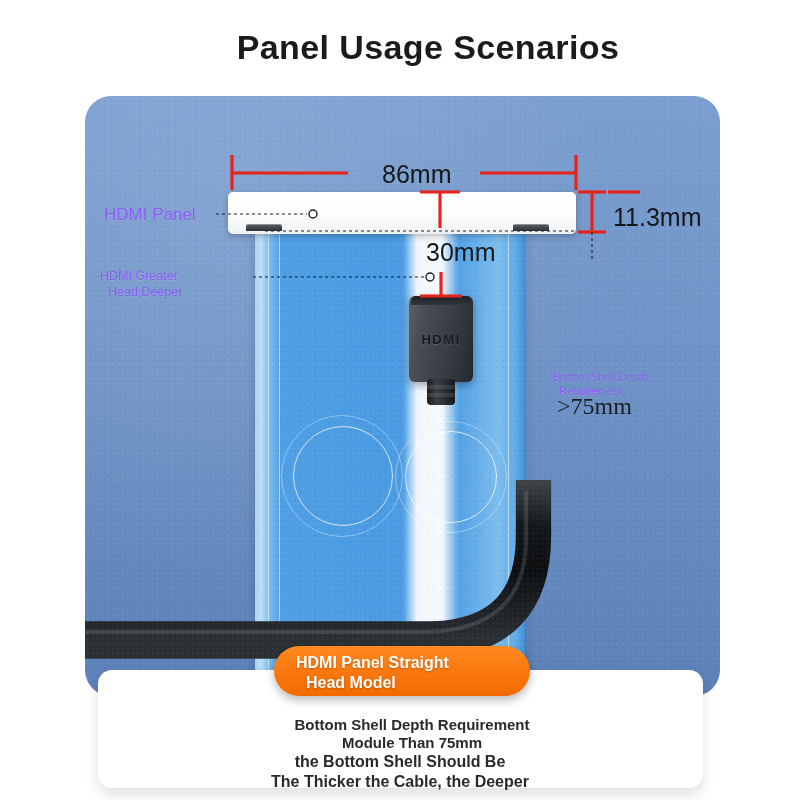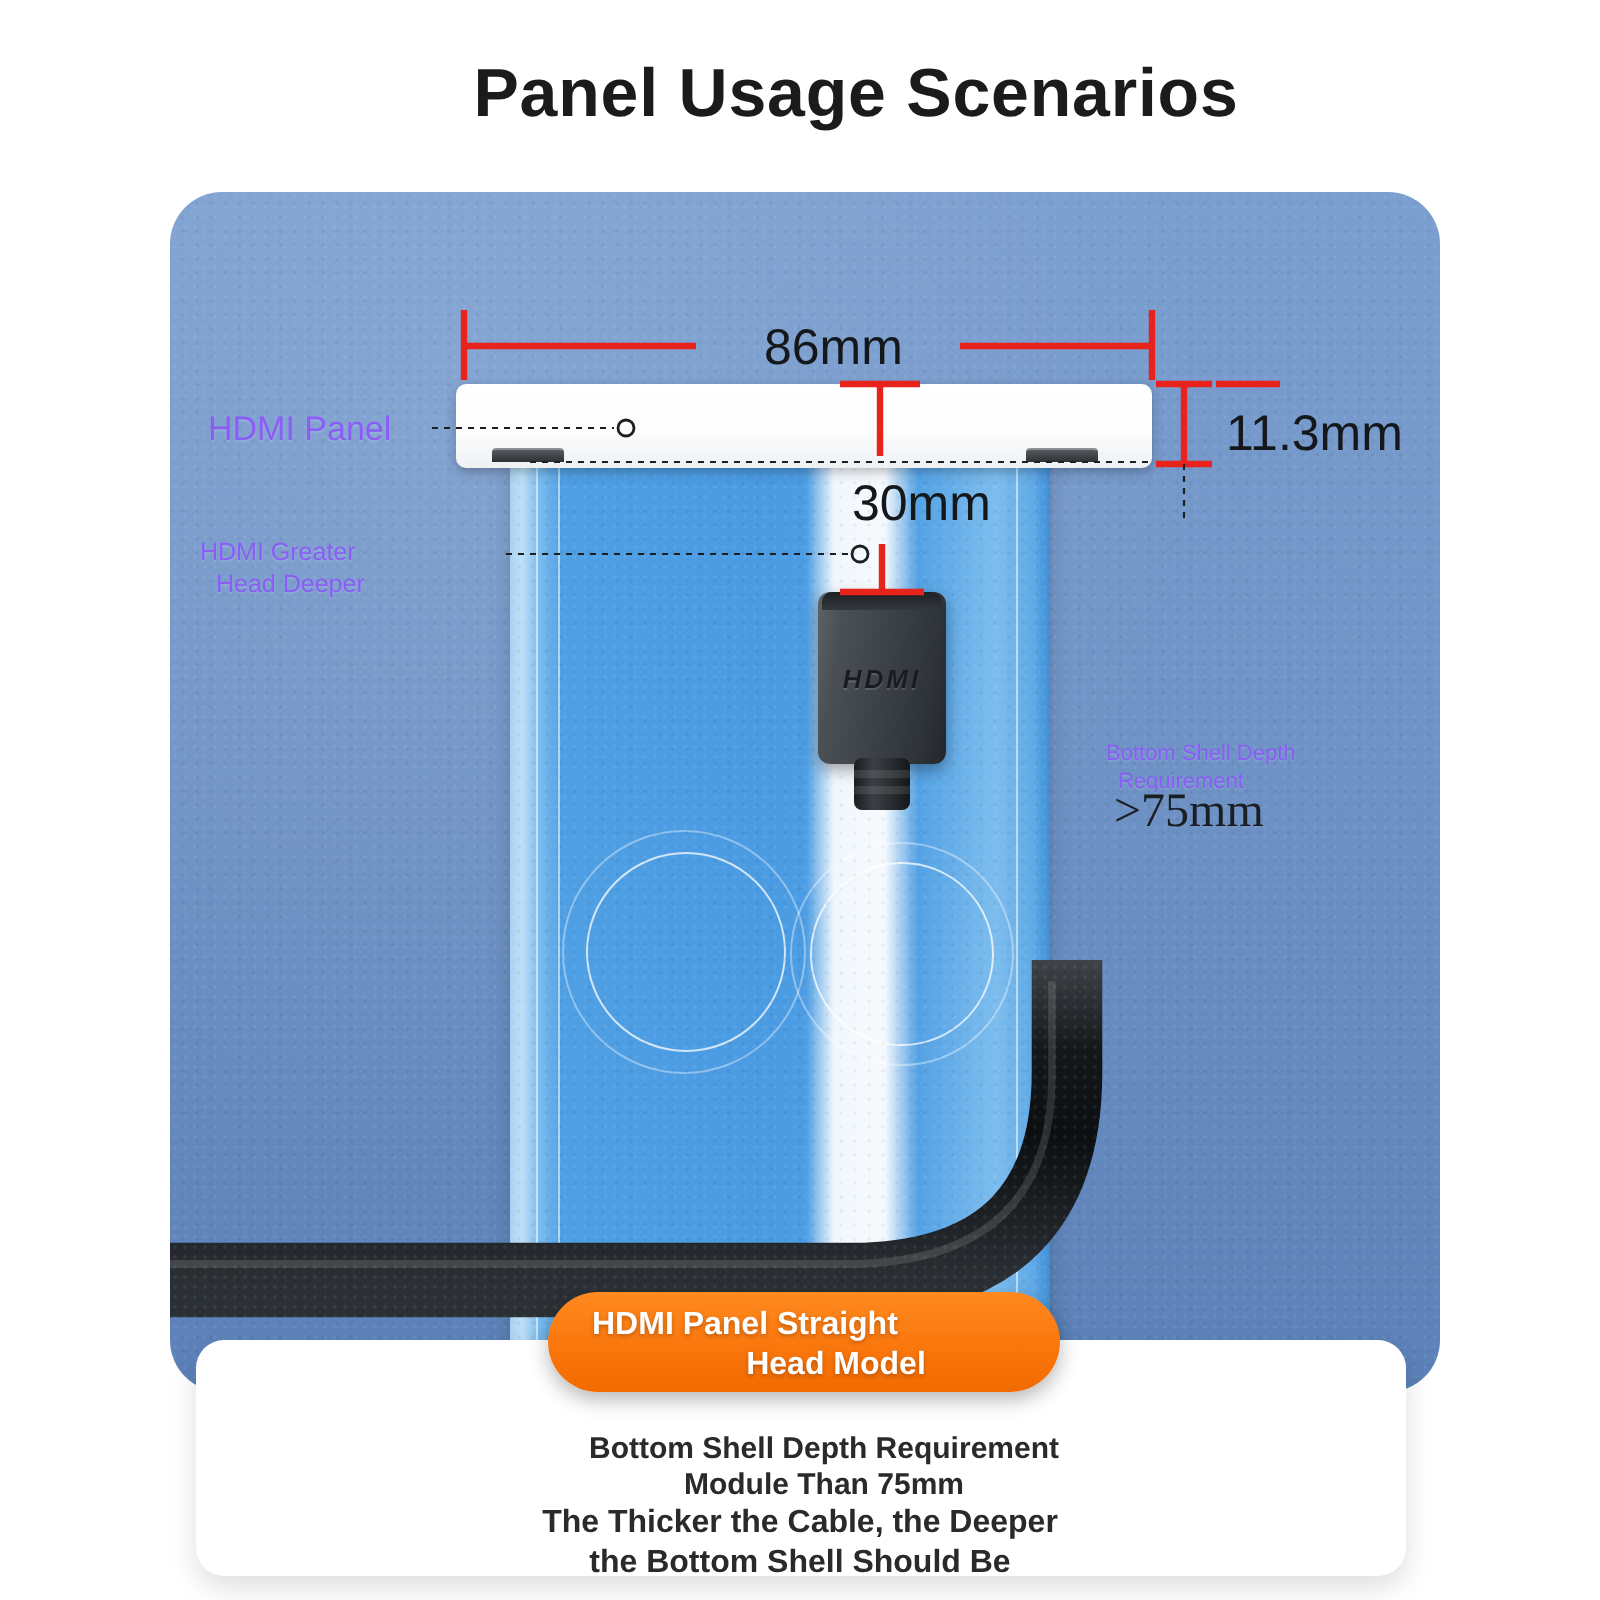--- a/index.html
+++ b/index.html
@@ -114,21 +114,20 @@
   }
   .connector .hdmi-mark {
     position:absolute; left:0; right:0; top:36px;
     text-align:center;
     font-family:"Liberation Sans", sans-serif;
     font-size:13px;
     font-weight:bold;
     letter-spacing:1.5px;
     color:#181c20;
     text-shadow:0 1px 0 rgba(255,255,255,.14);
-    font-style:italic;
   }
   .strain {
     position:absolute;
     left:427px; top:379px;
     width:28px; height:26px;
     background:linear-gradient(90deg,#1a1d20,#3a4045 35%,#24282c 75%,#141619);
     border-radius:4px;
   }
   .strain .ring {
     position:absolute; left:0; right:0; height:4px;
@@ -302,23 +301,23 @@
 <div class="anno anno-depth">
   <div>Bottom Shell Depth</div>
   <div style="padding-left:6px;">Requirement</div>
 </div>
 <div class="anno-75">&gt;75mm</div>
 
 <div class="bottom-card"></div>
 
 <div class="badge">
   <div>HDMI Panel Straight</div>
-  <div style="padding-left:10px;text-align:center;">Head Model</div>
+  <div style="padding-left:10px;">Head Model</div>
 </div>
 
 <div class="cap-line cap-1">
   <div>Bottom Shell Depth Requirement</div>
   <div>Module Than 75mm</div>
 </div>
 <div class="cap-line cap-2">
+  <div>the Bottom Shell Should Be</div>
   <div>The Thicker the Cable, the Deeper</div>
-  <div>the Bottom Shell Should Be</div>
 </div>
 
 </body></html>

